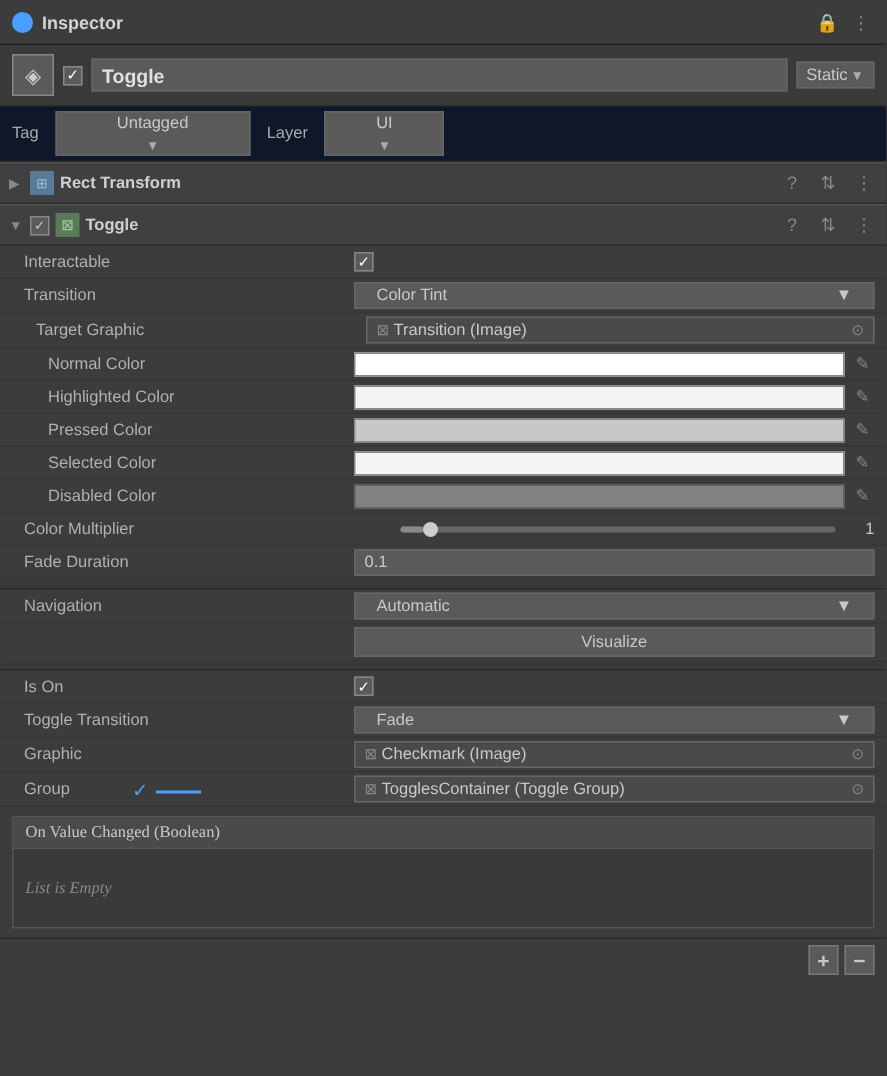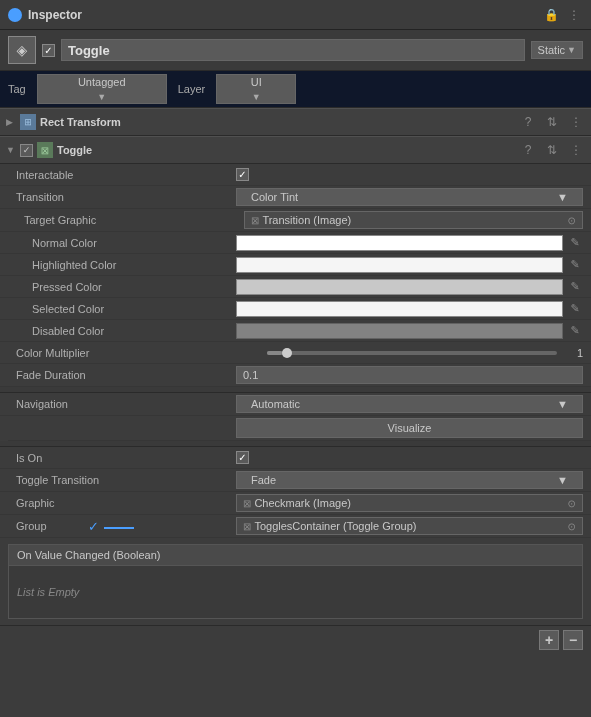--- a/index.html
+++ b/index.html
@@ -369,20 +369,21 @@
       padding: 3px 0;
       text-align: center;
       cursor: pointer;
     }
 
     
     .event-box {
       margin: 6px 8px;
       border: 1px solid #555;
       background: #3a3a3a;
+      font-family: Liberation Serif, serif;
     }
     .event-header {
       background: #4a4a4a;
       padding: 4px 8px;
       font-size: 11px;
       color: #c8c8c8;
       border-bottom: 1px solid #555;
     }
     .event-empty {
       padding: 20px 8px;

